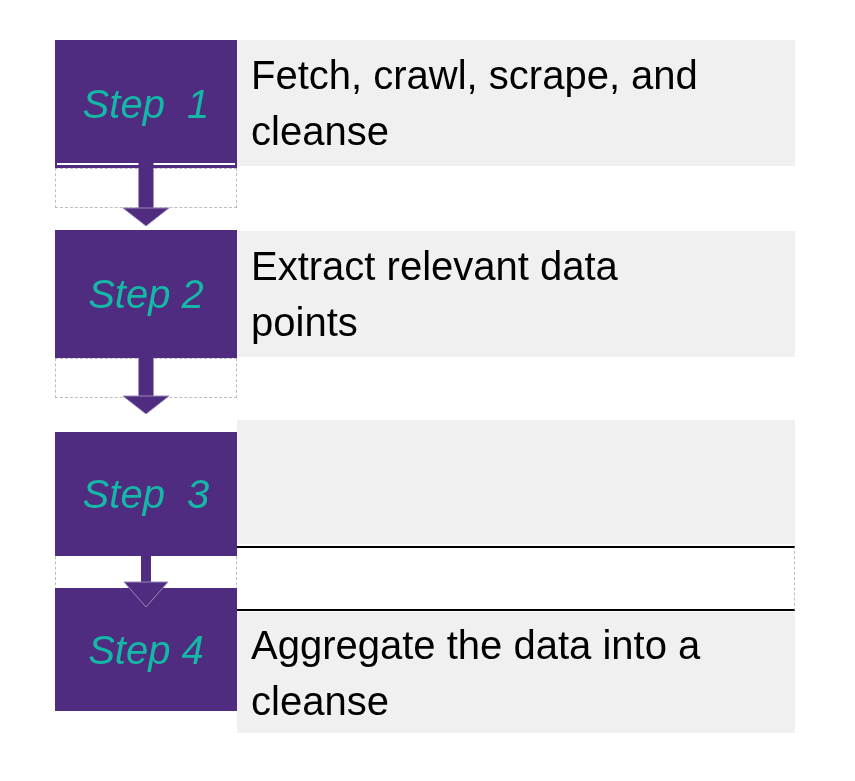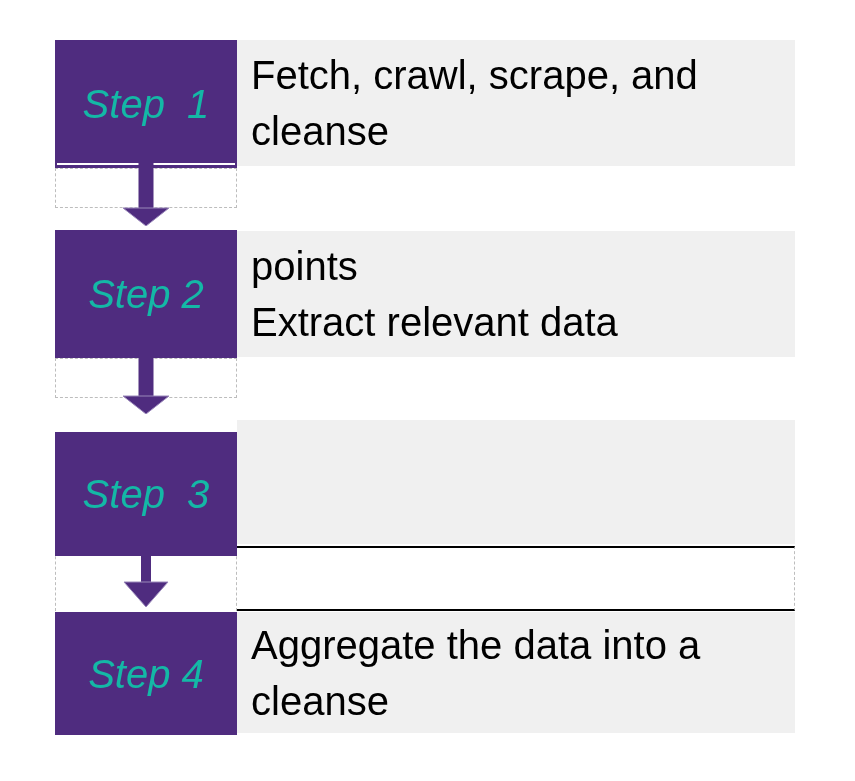--- a/index.html
+++ b/index.html
@@ -96,22 +96,22 @@
   <div class="connector-box" style="top:168px;height:40px;"></div>
   <svg class="arrow" style="left:123px;top:162px;" width="46" height="64" viewBox="0 0 46 64">
     <rect x="15.5" y="0" width="15" height="47" fill="#4F2C7F"></rect>
     <polygon points="0,46 46,46 23,64" fill="#4F2C7F" stroke="#9A88BA" stroke-width="1"></polygon>
   </svg>
 
   <div class="step-box" style="top:230px;height:128px;">
     <span class="step-label">Step 2</span>
   </div>
   <div class="desc-box" style="top:231px;height:126px;">
+    <span class="desc-line">Extract relevant data</span>
     <span class="desc-line">points</span>
-    <span class="desc-line">Extract relevant data</span>
   </div>
 
   <div class="connector-box" style="top:358px;height:40px;"></div>
   <svg class="arrow" style="left:123px;top:350px;" width="46" height="64" viewBox="0 0 46 64">
     <rect x="15.5" y="0" width="15" height="47" fill="#4F2C7F"></rect>
     <polygon points="0,46 46,46 23,64" fill="#4F2C7F" stroke="#9A88BA" stroke-width="1"></polygon>
   </svg>
 
   <div class="step-box" style="top:420px;height:124px;margin-top:12px;">
     <span class="step-label">Step  3</span>
@@ -119,21 +119,21 @@
   <div class="desc-box" style="top:420px;height:124px;">
   </div>
 
   <div class="gap3-left" style="top:546px;height:65px;"></div>
   <div class="gap3-band" style="top:546px;height:65px;"></div>
   <svg class="arrow" style="left:123px;top:543px;" width="46" height="64" viewBox="0 0 46 64">
     <rect x="18" y="0" width="10" height="41" fill="#4F2C7F"></rect>
     <polygon points="1,39 45,39 23,64" fill="#4F2C7F" stroke="#9A88BA" stroke-width="1"></polygon>
   </svg>
 
-  <div class="step-box" style="top:612px;height:123px;">
+  <div class="step-box" style="top:588px;height:123px;">
     <span class="step-label">Step 4</span>
   </div>
   <div class="desc-box" style="top:612px;height:121px;">
     <span class="desc-line">Aggregate the data into a</span>
     <span class="desc-line">cleanse</span>
   </div>
 
 </div>
 
 </body></html>

